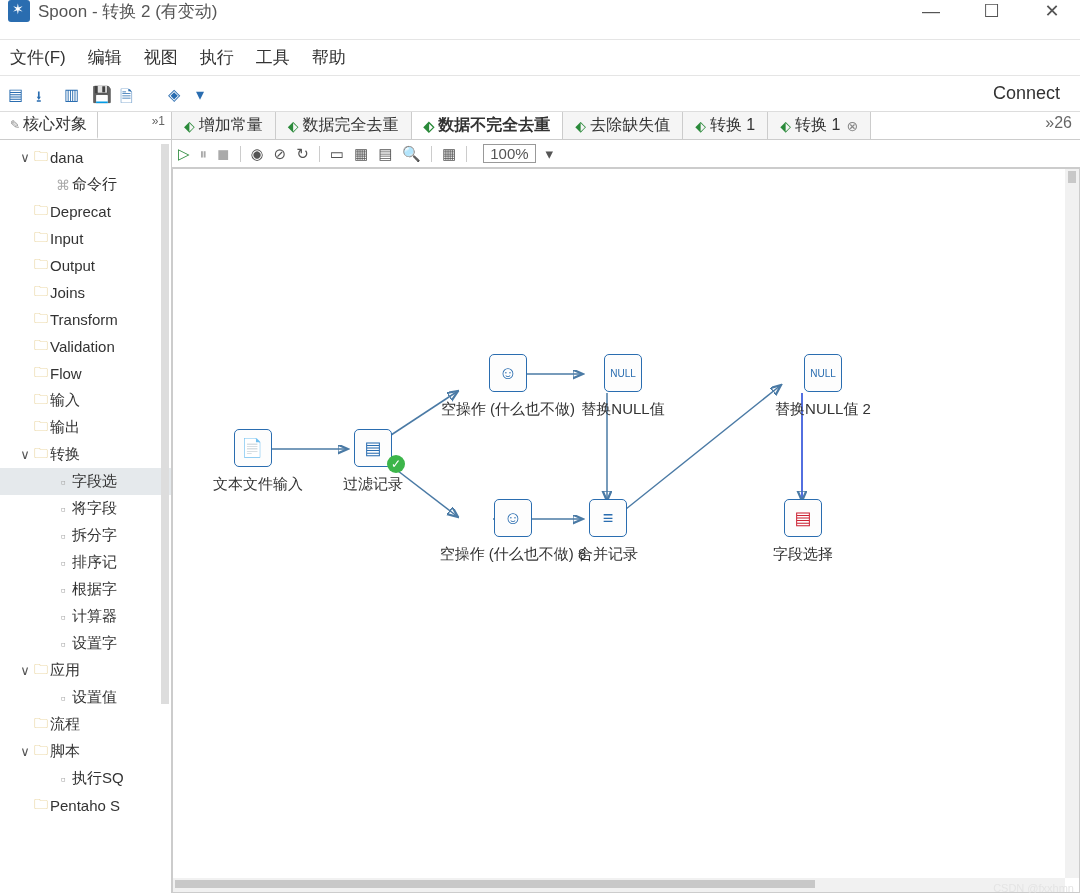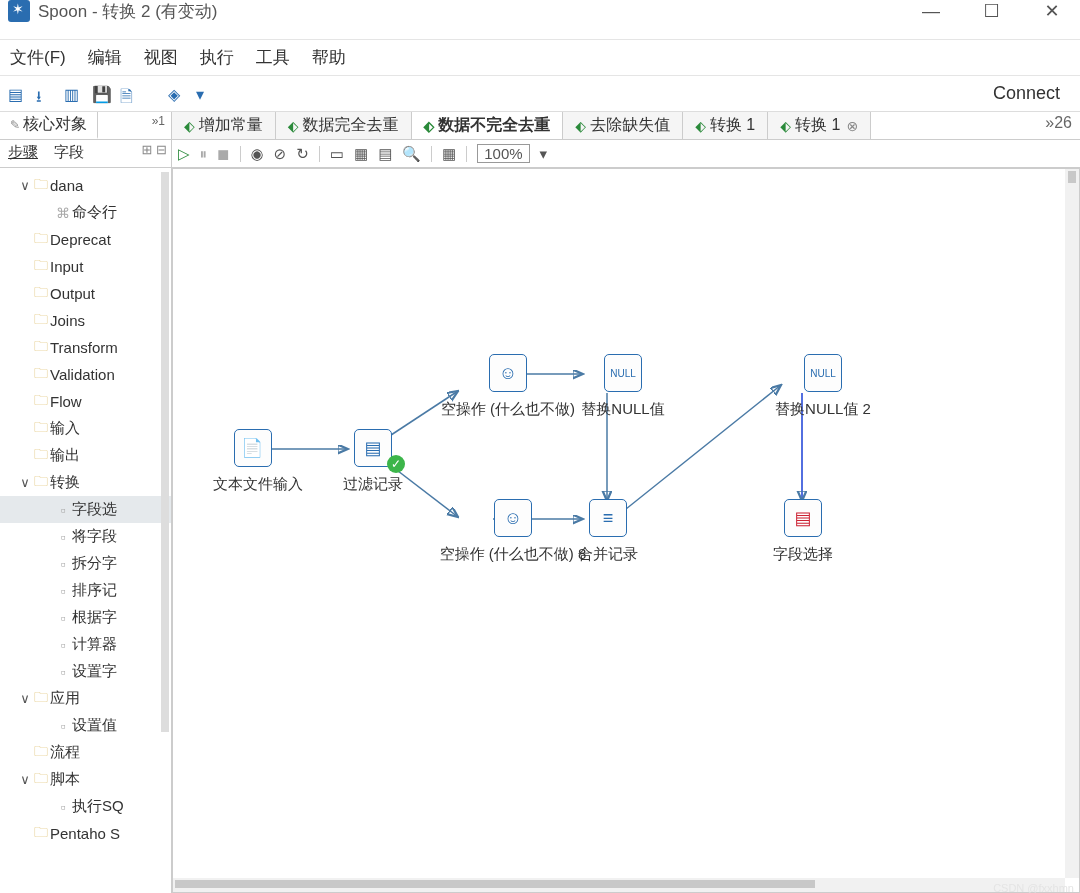--- a/index.html
+++ b/index.html
@@ -42,21 +42,21 @@
 .tabs { height:28px; display:flex; border-bottom:1px solid #ccc; position:relative; }
 .tab { display:flex; align-items:center; gap:4px; padding:0 12px; border-right:1px solid #ccc; font-size:16px; background:#f5f5f5; }
 .tab.active { background:#fff; font-weight:bold; }
 .tab .ti { color:#2a8a3a; font-size:14px; }
 .tab .close { color:#888; font-size:14px; margin-left:2px; }
 .tabs .corner{margin-left:auto;font-size:16px;padding:2px 8px;color:#666;}
 .tabs::after{content:"";position:absolute;right:44px;top:6px;width:14px;height:14px;}
 
 .canvasbar { height:28px; display:flex; align-items:center; gap:10px; padding:0 6px; border-bottom:1px solid #ccc; color:#555; font-size:15px;}
 .canvasbar .sep{width:1px;height:16px;background:#ccc;}
-.canvasbar .zoom{border:1px solid #999;padding:0 6px;font-size:15px;}
+.canvasbar .zoom{border:1px solid #999;padding:0 6px;font-size:15px;margin-left:6px;}
 
 .canvas { flex:1; position:relative; background:#fff; border:1px solid #ccc; }
 .node { position:absolute; width:80px; text-align:center; }
 .node .box { width:38px; height:38px; margin:0 auto; border:1.5px solid #2a6db0; border-radius:5px; background:#fdfdfd; display:flex;align-items:center;justify-content:center; font-size:18px; color:#2a6db0; }
 .node .lbl { font-size:15px; margin-top:8px; white-space:nowrap; }
 .badge { position:absolute; width:18px; height:18px; border-radius:50%; background:#3cb54a; color:#fff; font-size:12px; line-height:18px; text-align:center; }
 svg.edges { position:absolute; left:0; top:0; width:100%; height:100%; }
 svg.edges line,svg.edges path { stroke:#4a7aa5; stroke-width:1.5; fill:none; marker-end:url(#arrow); }
 svg.edges .blue{stroke:#1a3fd6;}
 
@@ -104,25 +104,20 @@
 
 <div class="main">
 
   <div class="sidebar">
     <div class="sb-tabs">
       <div class="t active">
           <span style="color:#888;font-size:12px;">✎</span>
           <span>核心对象</span>
         </div>
       <div class="corner">»1</div>
-    </div>
-    <div class="sb-head">
-      <span style="text-decoration:underline;">步骤</span>
-      <span>字段</span>
-      <span class="icons">⊞ ⊟</span>
     </div>
     <div class="tree" id="tree">
         <div class="tree-row ind1">
           <span class="tw">∨</span>
           <span class="fld ">🗀</span>
           <span>dana</span>
         </div>
         <div class="tree-row ind2">
           <span class="tw"></span>
           <span class="fld g">⌘</span>

